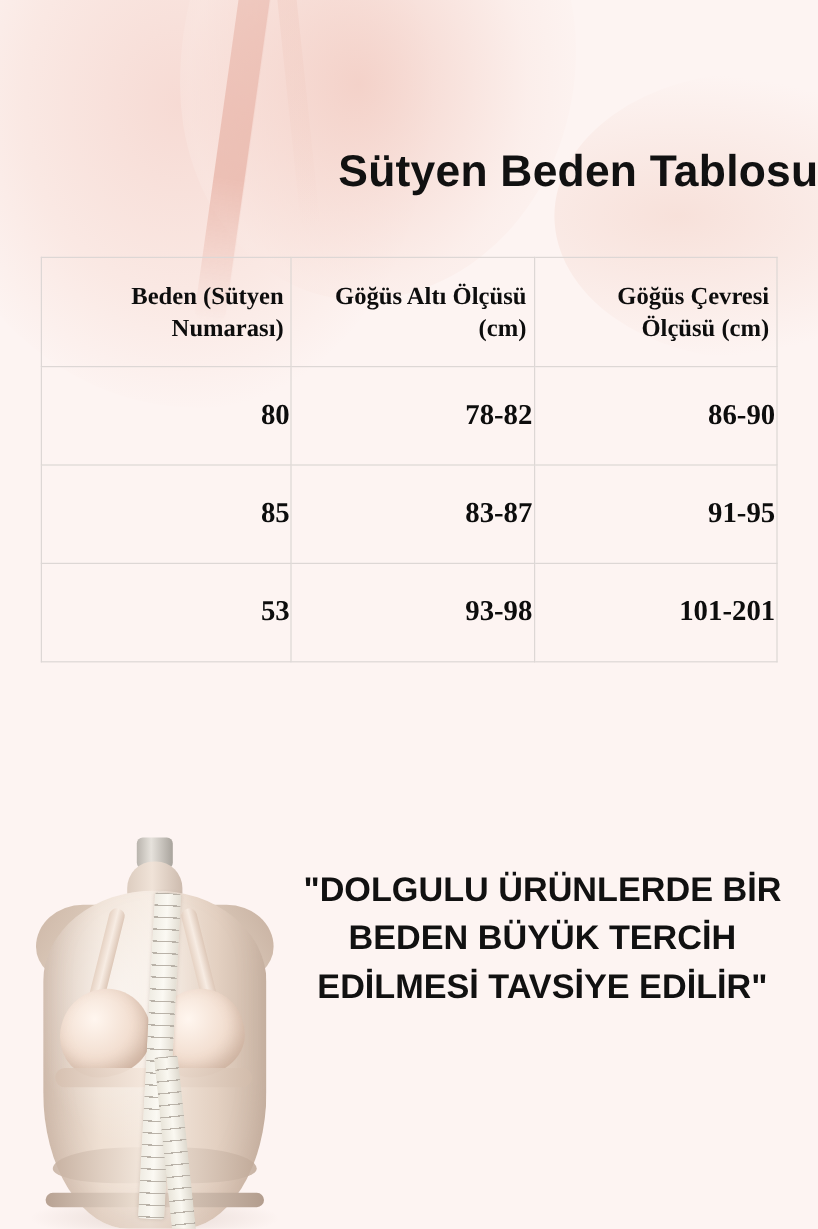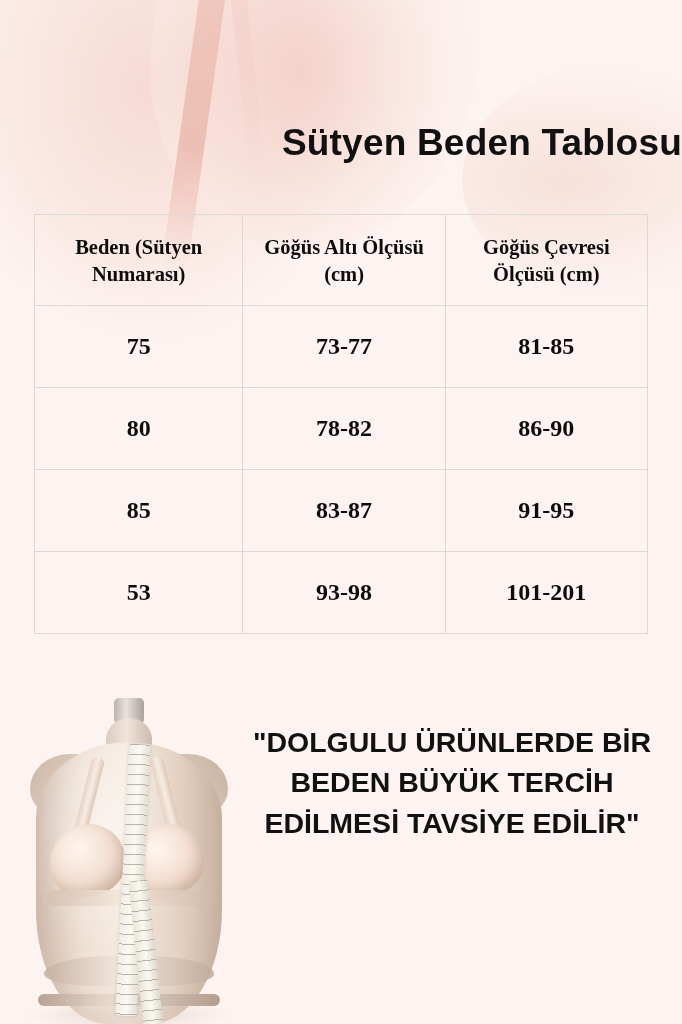--- a/index.html
+++ b/index.html
@@ -101,21 +101,21 @@
   }
   table.size-table {
     width: 614px;
     border-collapse: collapse;
     font-family: "Liberation Serif", serif;
     table-layout: fixed;
   }
   table.size-table th,
   table.size-table td {
     border: 1px solid #ddd7d5;
-    text-align: center;
+    text-align: right;
     color: #0d0d0d;
   }
   table.size-table th {
     font-weight: bold;
     font-size: 20.5px;
     line-height: 1.3;
     padding: 19px 6px 18px 6px;
     vertical-align: middle;
   }
   table.size-table td {
@@ -314,25 +314,20 @@
           <col class="c3">
       </colgroup>
       <thead>
         <tr>
           <th>Beden (Sütyen Numarası)</th>
           <th>Göğüs Altı Ölçüsü (cm)</th>
           <th>Göğüs Çevresi Ölçüsü (cm)</th>
         </tr>
       </thead>
       <tbody>
-        <tr>
-          <td>75</td>
-          <td>73-77</td>
-          <td>81-85</td>
-        </tr>
         <tr>
           <td>80</td>
           <td>78-82</td>
           <td>86-90</td>
         </tr>
         <tr>
           <td>85</td>
           <td>83-87</td>
           <td>91-95</td>
         </tr>

